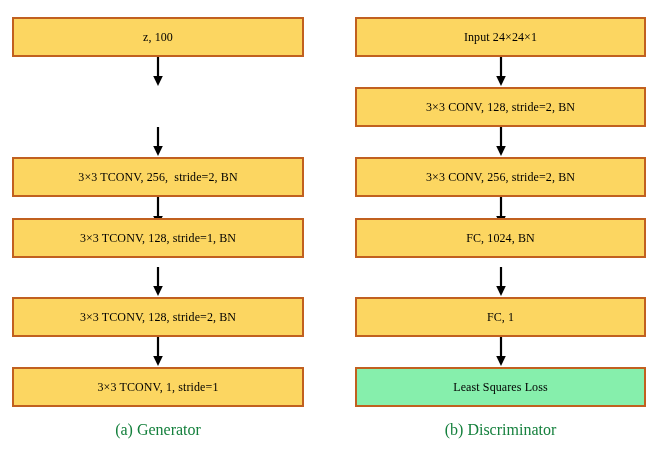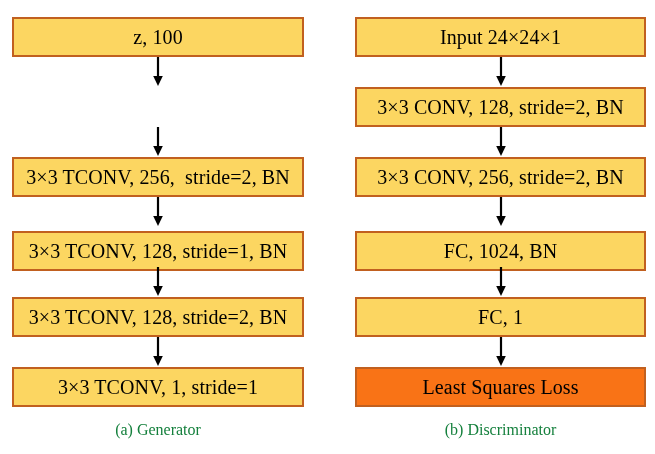--- a/index.html
+++ b/index.html
@@ -34,40 +34,40 @@
     position: absolute;
     box-sizing: border-box;
     border: 2px solid #c1601f;
     background: #fcd661;
     display: flex;
     align-items: center;
     justify-content: center;
     height: 40px;
     left: 0;
     right: 0;
-    font-size: 20px;
+    font-size: 12px;
     color: #000000;
     line-height: 1;
     white-space: pre;
     letter-spacing: 0.1px;
   }
   .node.loss {
-    background: #f97316;
+    background: #86efac;
   }
 
   .node-label {
     display: block;
     white-space: pre;
   }
 
   
   .row0 { top: 17px; }
   .row1 { top: 87px; }
   .row2 { top: 157px; }
-  .row3 { top: 231px; }
+  .row3 { top: 218px; }
   .row4 { top: 297px; align-items: center; }
   .row5 { top: 367px; }
 
   .arrow {
     position: absolute;
     left: 50%;
     transform: translateX(-50%);
     width: 16px;
     height: 30px;
   }

